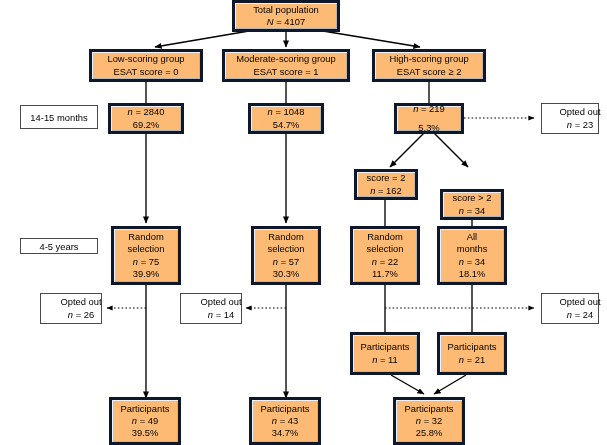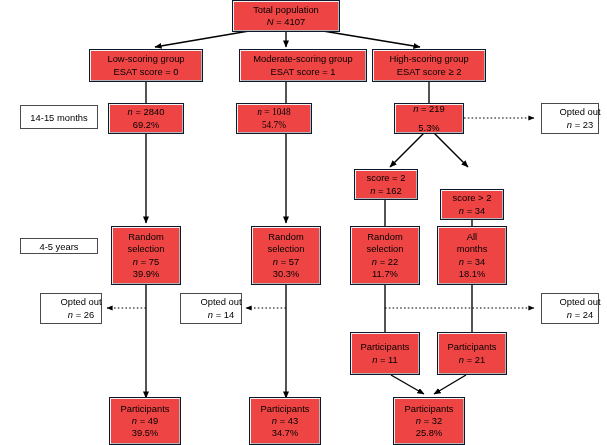--- a/index.html
+++ b/index.html
@@ -27,22 +27,22 @@
     flex-direction:column;
     align-items:center;
     justify-content:center;
     text-align:center;
     font-size:9.4px;
     line-height:12.2px;
     color:#000000;
     z-index:2;
   }
   .node.filled{
-    background:#ef4444;
-    border:1px solid #0f172a;
+    background:#fdba74;
+    border:3px solid #0f172a;
     box-shadow: inset 1px 1px 0 #f0f0f0, inset -1px -1px 0 #b5b5b5;
   }
   .node.plain{
     background:#ffffff;
     border:1px solid #4a4a4a;
     padding-left:20px;
   }
   .node .ln{ display:block; white-space:nowrap; }
   .node .ln em{ font-style:italic; }
   .label-box{
@@ -114,34 +114,34 @@
 
   <div class="node filled" style="left:232px;top:0px;width:108px;height:32px;">
     <span class="ln">Total population</span>
     <span class="ln"><em>N</em><span> = 4107</span></span>
   </div>
 
   <div class="node filled" style="left:89px;top:49px;width:114px;height:33px;">
     <span class="ln">Low-scoring group</span>
     <span class="ln">ESAT score = 0</span>
   </div>
-  <div class="node filled" style="left:222px;top:49px;width:128px;height:33px;margin-left:17px;">
+  <div class="node filled" style="left:222px;top:49px;width:128px;height:33px;">
     <span class="ln">Moderate-scoring group</span>
     <span class="ln">ESAT score = 1</span>
   </div>
   <div class="node filled" style="left:372px;top:49px;width:114px;height:33px;">
     <span class="ln">High-scoring group</span>
     <span class="ln">ESAT score ≥ 2</span>
   </div>
 
   <div class="node filled" style="left:108px;top:103px;width:76px;height:31px;">
     <span class="ln"><em>n</em><span> = 2840</span></span>
     <span class="ln">69.2%</span>
   </div>
-  <div class="node filled" style="left:236px;top:103px;width:76px;height:31px;font-family:Liberation Serif, serif;">
+  <div class="node filled" style="left:248px;top:103px;width:76px;height:31px;">
     <span class="ln"><em>n</em><span>  = 1048</span></span>
     <span class="ln">54.7%</span>
   </div>
   <div class="node filled" style="left:394px;top:103px;width:70px;height:31px;gap:6px;">
     <span class="ln"><em>n</em><span> = 219</span></span>
     <span class="ln">5.3%</span>
   </div>
   <div class="node plain" style="left:541px;top:103px;width:58px;height:31px;">
     <span class="ln">Opted out</span>
     <span class="ln"><em>n</em><span> = 23</span></span>

